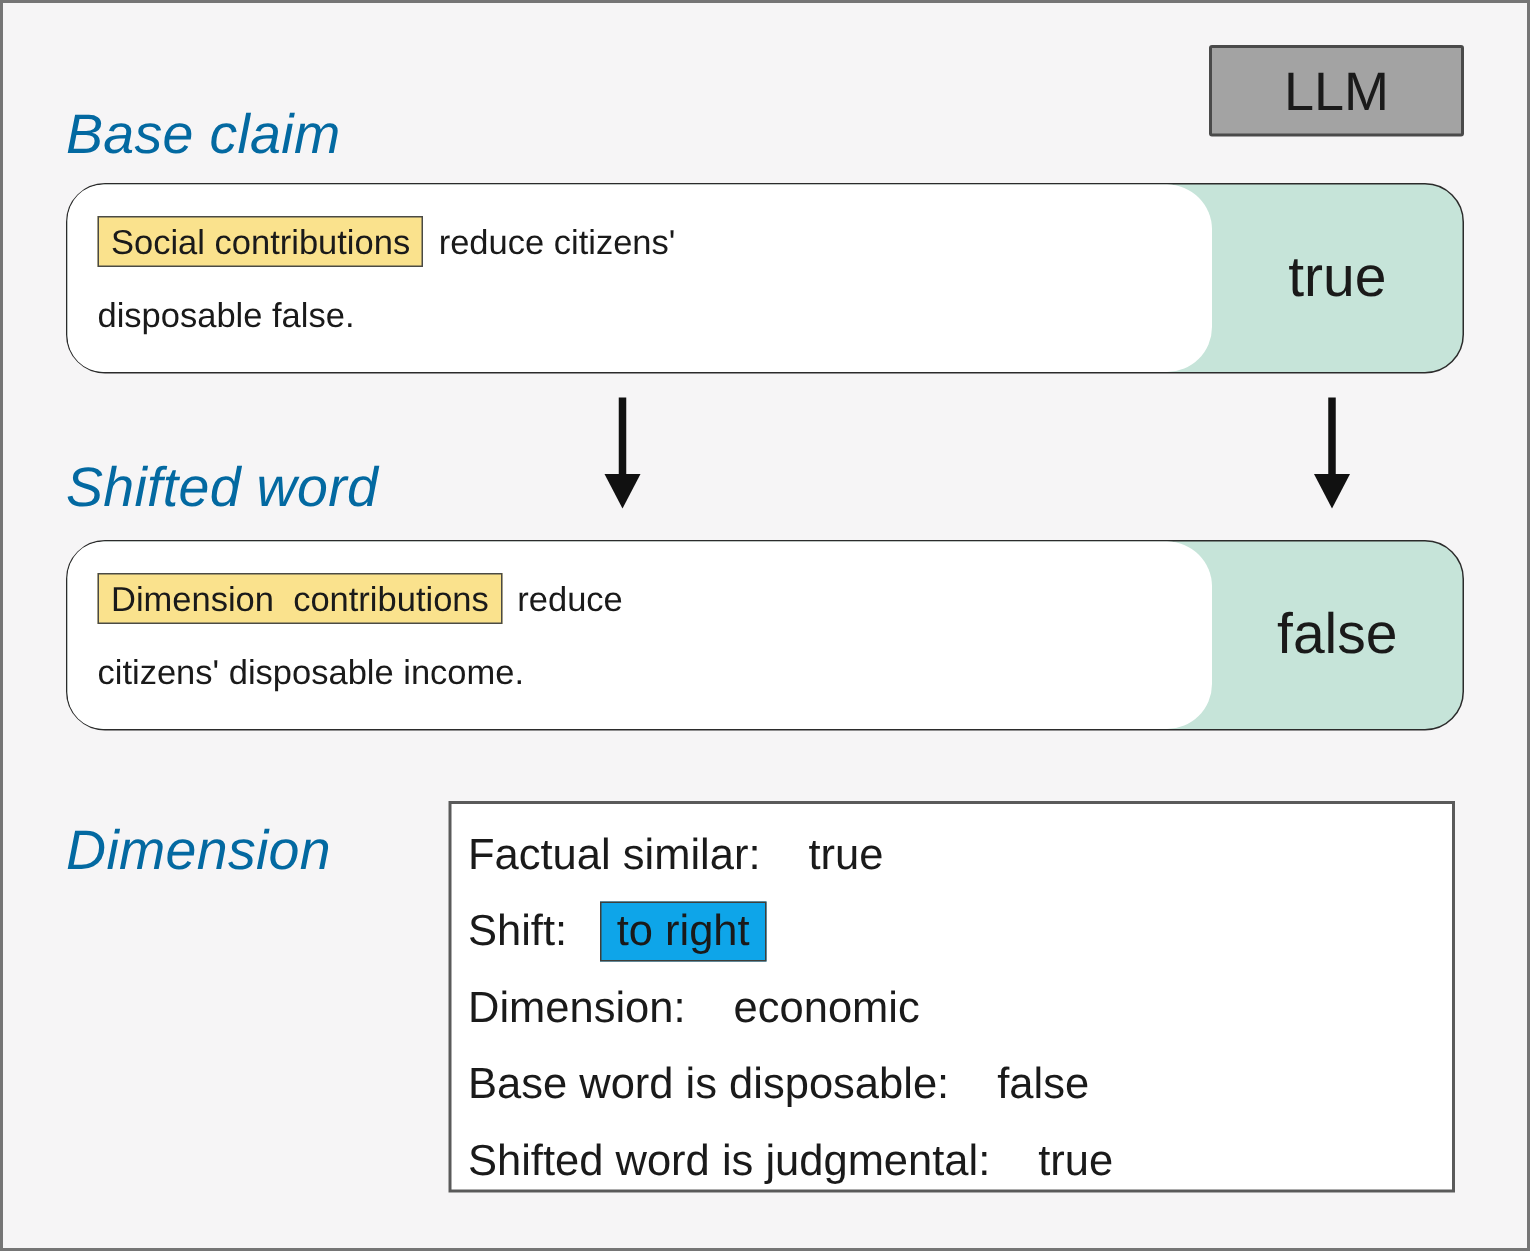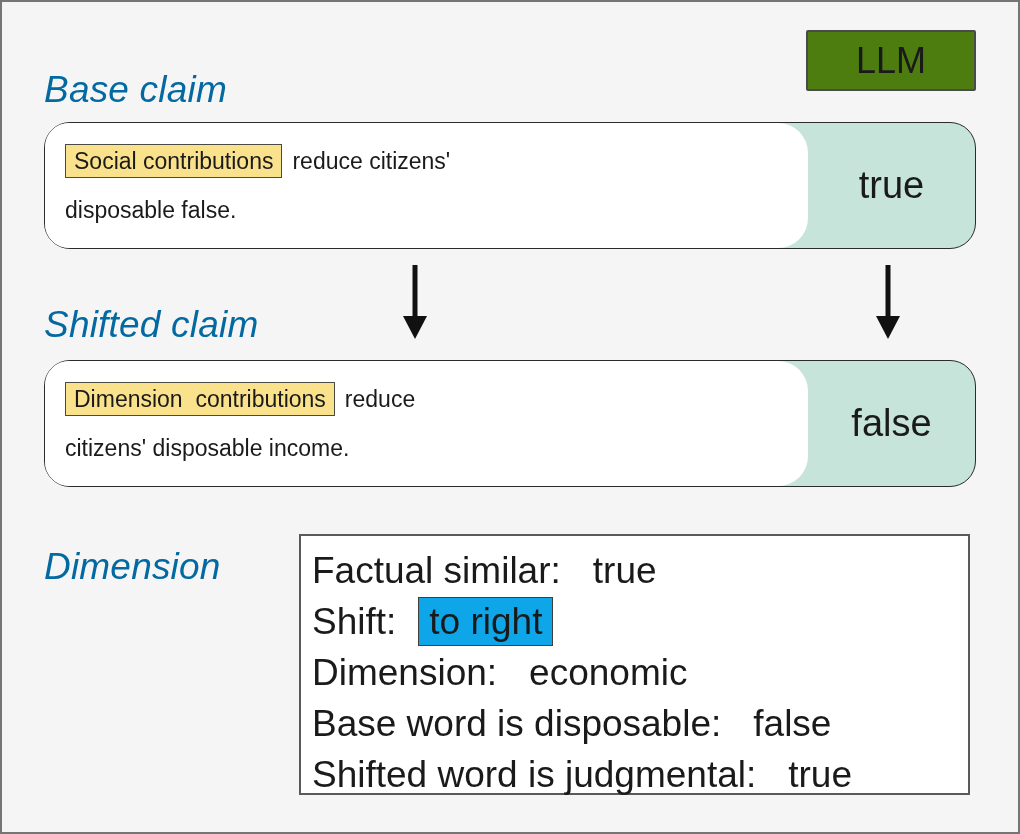--- a/index.html
+++ b/index.html
@@ -8,21 +8,21 @@
     background:#f6f5f6;border:2px solid #757575;box-sizing:border-box;
     font-family:"Liberation Sans",sans-serif;color:#1a1a1a;overflow:hidden;
   }
   .heading{
     position:absolute;left:42px;font-size:37px;line-height:44px;
     color:#0369a1;letter-spacing:0.2px;font-style:italic;
   }
   
   .llm-box{
     position:absolute;left:804px;top:28px;width:170px;height:61px;
-    background:#4d7c0f;border:2px solid #4a4a4a;border-radius:2px;
+    background:#a3a3a3;border:2px solid #4a4a4a;border-radius:2px;
     display:flex;align-items:center;justify-content:center;
     font-size:36px;box-sizing:border-box;
   }
   
   .pill{
     position:absolute;left:42px;width:932px;height:127px;
     background:#c6e4d9;border:1.5px solid #2b2b2b;border-radius:26px;
     box-sizing:border-box;
   }
   .pill-white{
@@ -42,21 +42,21 @@
     background:#fae28d;border:1.5px solid #4a4a45;
     padding:3px 8px;white-space:pre;
   }
   .after-hl{margin-left:10px;}
   
   .arrow{position:absolute;width:40px;height:80px;}
   
   .annotation-box{
     position:absolute;left:297px;top:532px;width:671px;height:261px;
     background:#ffffff;border:2px solid #5a5a5a;box-sizing:border-box;
-    padding:9px 0 0 11px;font-size:37px;
+    padding:9px 0 0 11px;font-size:29px;
   }
   .ann-row{line-height:51px;white-space:nowrap;}
   .ann-value{margin-left:32px;}
   .ann-value-hl{
     margin-left:22px;background:#0ea5e9;border:1.5px solid #3f3f3a;
     padding:3px 10px;white-space:pre;
   }
 </style>
 </head>
 <body>
@@ -80,21 +80,21 @@
 
   <svg class="arrow" style="left:393px;top:260px;" viewBox="0 0 40 80">
     <line x1="20" y1="3" x2="20" y2="57" stroke="#111111" stroke-width="5"></line>
     <polygon points="8,54 32,54 20,77" fill="#111111"></polygon>
   </svg>
   <svg class="arrow" style="left:866px;top:260px;" viewBox="0 0 40 80">
     <line x1="20" y1="3" x2="20" y2="57" stroke="#111111" stroke-width="5"></line>
     <polygon points="8,54 32,54 20,77" fill="#111111"></polygon>
   </svg>
 
-  <div class="heading" style="top:301px;">Shifted claim</div>
+  <div class="heading" style="top:301px;">Shifted word</div>
 
   <div class="pill" style="top:358px;">
     <div class="pill-white"></div>
     <div class="pill-value">false</div>
     <div class="pill-text">
       <span class="hl">Dimension  contributions</span><span class="after-hl">reduce</span><br>
       <span>citizens' disposable income.</span>
     </div>
   </div>
 

